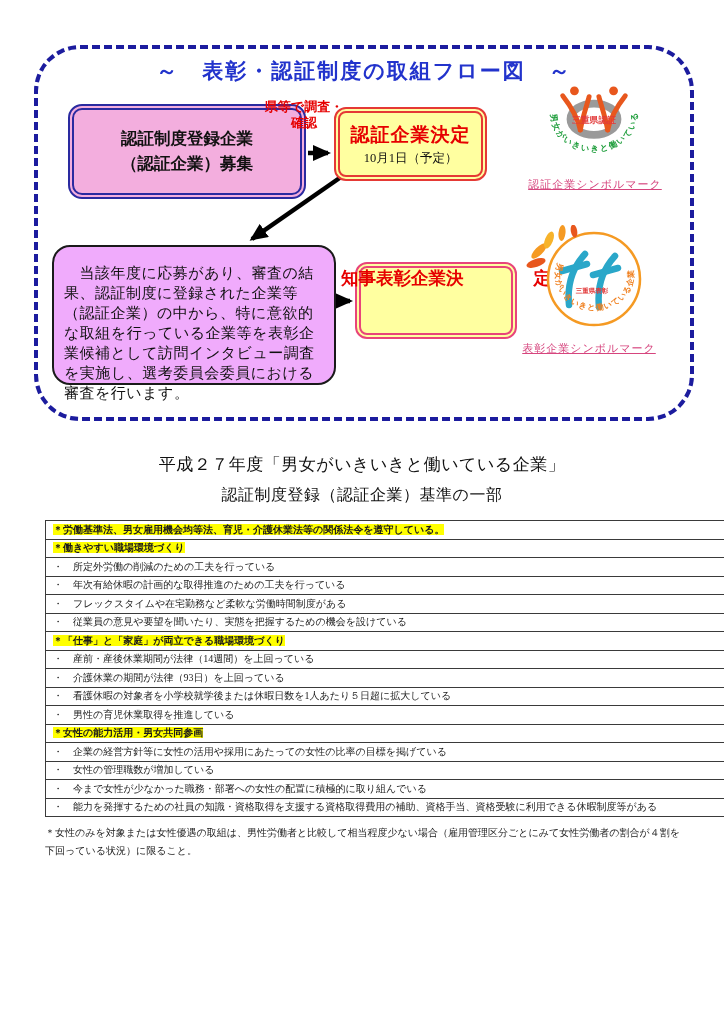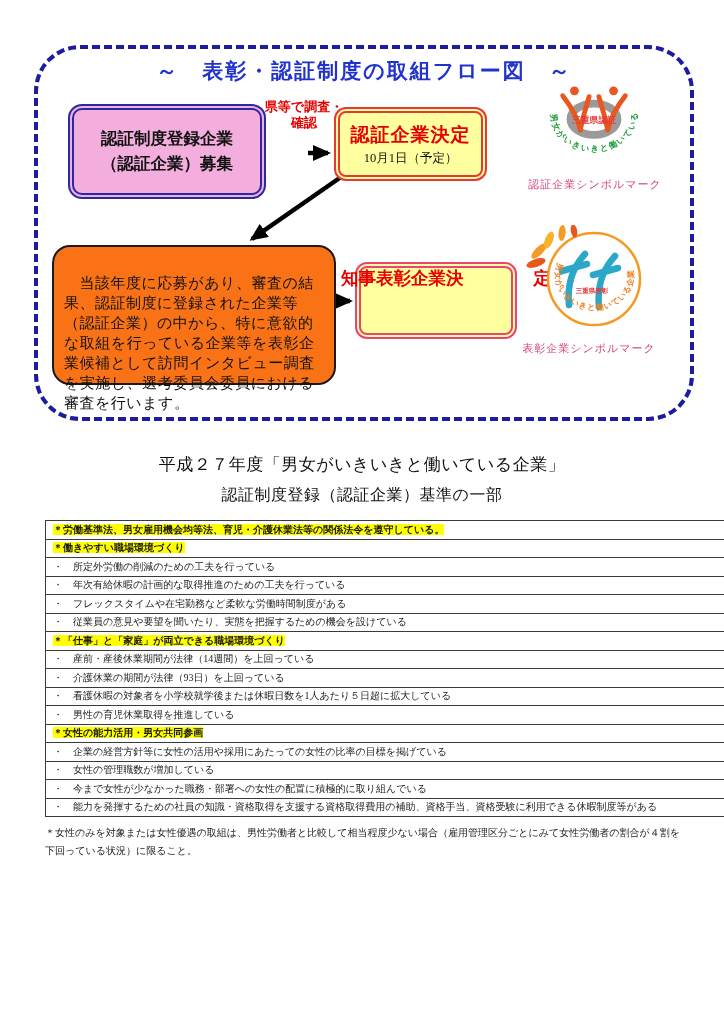--- a/index.html
+++ b/index.html
@@ -6,49 +6,49 @@
   body{width:724px;height:1024px;position:relative;font-family:"Liberation Sans",sans-serif;color:#1c1c1c;overflow:hidden;}
 
   
   .flow-panel{position:absolute;left:34px;top:45px;width:652px;height:368px;
     border:4px dashed #1c1c9e;border-radius:46px;}
   .flow-title{position:absolute;left:0;top:8px;width:100%;text-align:center;
     font-size:21px;font-weight:bold;color:#2233cc;letter-spacing:2px;}
   .arrow-layer{position:absolute;left:0;top:0;width:652px;height:368px;pointer-events:none;}
 
   .box{position:absolute;box-sizing:border-box;text-align:center;}
-  .recruit-box{left:30px;top:55px;width:198px;height:95px;background:#f3aede;
+  .recruit-box{left:30px;top:55px;width:238px;height:95px;background:#f3aede;
     border:6px double #2a2aa0;border-radius:14px;display:flex;flex-direction:column;
     justify-content:center;gap:3px;}
   .recruit-box .l1,.recruit-box .l2{font-size:16.5px;font-weight:bold;color:#111;}
   .recruit-box .l3{font-size:13.5px;color:#111;font-family:"Liberation Serif",serif;}
 
   .survey-label{position:absolute;left:206px;top:50px;width:120px;text-align:center;
     color:#e60000;font-weight:bold;font-size:13px;line-height:1.25;}
 
   .certify-box{left:296px;top:58px;width:153px;height:74px;background:#ffffa0;
     border:6px double #e53935;border-radius:12px;display:flex;flex-direction:column;
     justify-content:center;}
   .certify-box .t{font-size:19px;font-weight:bold;color:#e60000;letter-spacing:1px;}
   .certify-box .d{font-size:12.5px;color:#111;font-family:"Liberation Serif",serif;margin-top:2px;}
 
-  .process-box{left:14px;top:196px;width:284px;height:140px;background:#f97316;
-    border:2px solid #1a1a1a;border-radius:18px;padding:26px 10px;text-align:left;}
+  .process-box{left:14px;top:196px;width:284px;height:140px;background:#f0abfc;
+    border:2px solid #1a1a1a;border-radius:18px;padding:16px 10px;text-align:left;}
   .process-box p{margin:0;font-size:15px;line-height:1.33;color:#111;letter-spacing:.5px;}
 
   .award-box{left:317px;top:213px;width:162px;height:77px;background:#ffffa0;
     border:6px double #e8447a;border-radius:12px;display:flex;
     justify-content:center;padding-left:20px;text-align:left;}
   .award-box .l{font-size:17.5px;font-weight:bold;color:#e60000;white-space:pre;line-height:1.25;}
 
   .logo{position:absolute;}
   .logo-cert{left:492px;top:34px;width:128px;height:90px;}
   .logo-award{left:468px;top:176px;width:150px;height:106px;}
   .logo-caption{position:absolute;width:230px;text-align:center;font-size:11px;
-    color:#d6457e;font-family:"Liberation Serif",serif;letter-spacing:1px;}
+    color:#d6457e;font-family:"Liberation Serif",serif;letter-spacing:1px;text-decoration:underline;}
   .cap-cert{left:442px;top:128px;}
   .cap-award{left:436px;top:292px;}
 
   
   .criteria{position:absolute;left:0;top:415px;width:724px;}
   .c-title1{margin-top:38px;text-align:center;font-size:17px;color:#111;letter-spacing:.5px;}
   .c-title2{margin-top:9px;text-align:center;font-size:16px;color:#111;letter-spacing:.5px;}
   .emph{text-emphasis:dot over;-webkit-text-emphasis:dot over;}
 
   table.criteria-table{margin:14px auto 0 45px;width:717px;border-collapse:collapse;

